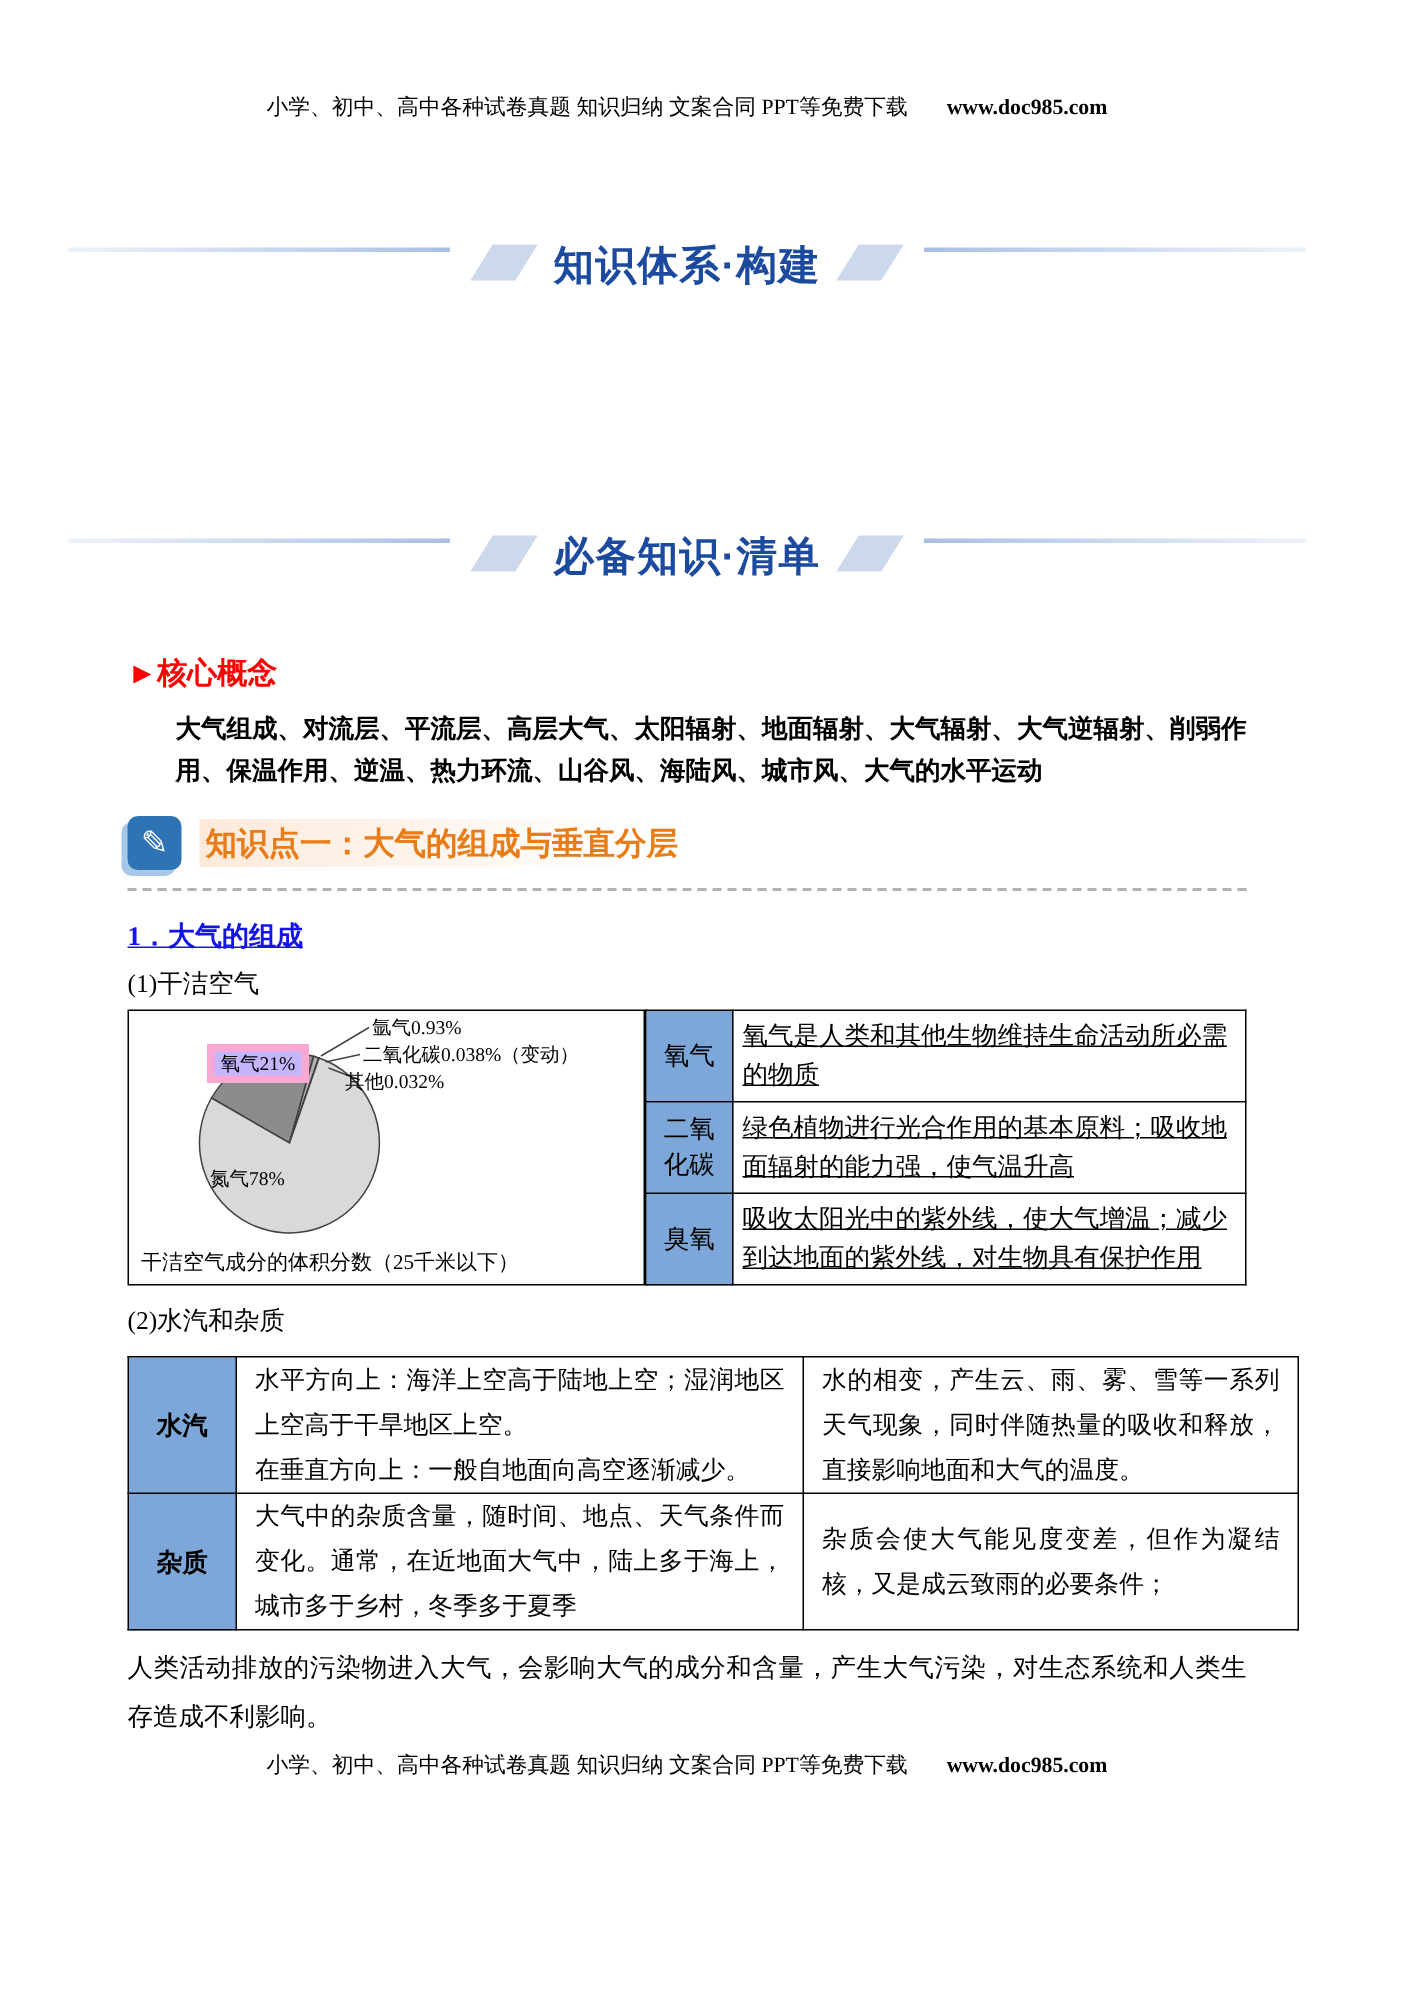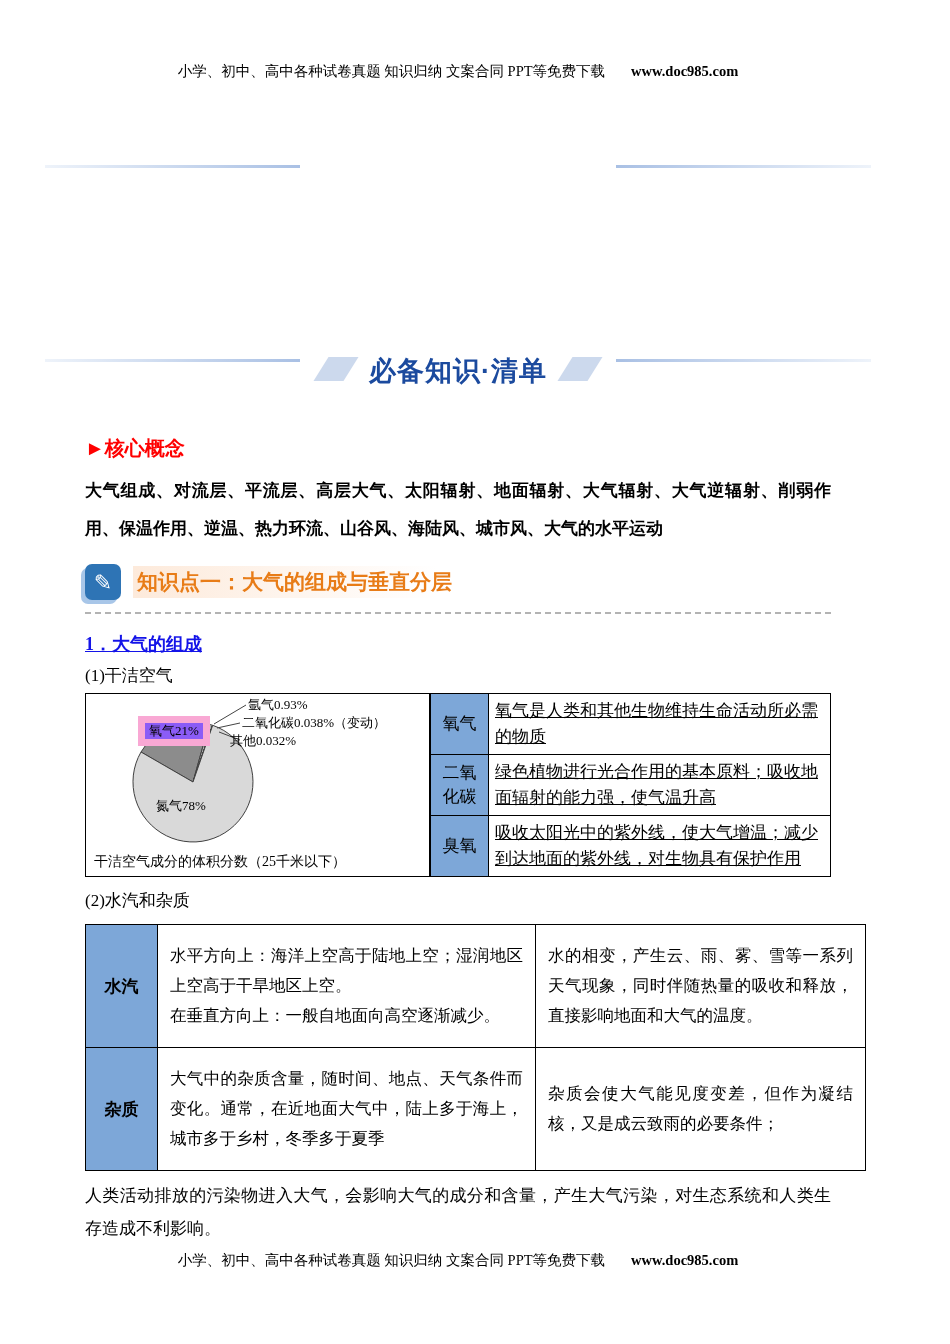--- a/index.html
+++ b/index.html
@@ -38,21 +38,21 @@
     content:""; position:absolute; top:10px; width:30px; height:24px; background:#ccd9ed;
   }
   .banner-title::before { left:-14px; transform:skewX(-32deg); }
   .banner-title::after  { right:-14px; transform:skewX(-32deg); }
 
   
   .core-heading {
     margin-top:42px; font-size:20px; font-weight:bold; color:var(--red,#ff0000);
     font-family:"Liberation Sans","DejaVu Sans",sans-serif;
   }
-  .core-body { margin-top:10px; font-weight:bold; line-height:38px; text-align:justify; }
+  .core-body { margin-top:10px; font-weight:bold; line-height:28px; text-align:justify;margin-left:32px; }
 
   
   .kp {
     margin-top:16px; display:flex; align-items:center; gap:12px;
     border-bottom:2px dashed #b3b3b3; padding-bottom:12px;
   }
   .kp-icon {
     width:36px; height:36px; border-radius:7px; background:#2e74b5;
     box-shadow:-4px 4px 0 #a8c6e8; color:#fff; font-size:22px;
     display:flex; align-items:center; justify-content:center;
@@ -72,25 +72,25 @@
   .sub { margin-top:8px; font-size:17px; }
 
   
   .fig-row { margin-top:6px; display:flex; align-items:stretch; }
   .figure {
     position:relative; width:345px; height:184px; border:1px solid #000; flex:0 0 auto;
     background:#fff;
   }
   .figure svg { position:absolute; left:0; top:0; }
   .pie-label { position:absolute; font-size:13px; white-space:nowrap; line-height:16px; }
-  .lbl-oxygen { left:52px; top:22px; background:#8b5cf6; border:7px solid #f9a8d4; padding:0 4px; }
+  .lbl-oxygen { left:52px; top:22px; background:#c4b5fd; border:5px solid #f9a8d4; padding:0 4px; }
   .lbl-argon  { left:162px; top:3px; }
   .lbl-co2    { left:156px; top:21px; }
   .lbl-other  { left:144px; top:39px; }
-  .lbl-nitrogen { left:70px; top:104px; }
+  .lbl-nitrogen { left:54px; top:104px; }
   .fig-caption { position:absolute; left:8px; bottom:5px; font-size:14px; white-space:nowrap; }
 
   table { border-collapse:collapse; }
   td, th { border:1px solid #000; }
 
   .gtable { width:435px; table-layout:fixed; font-size:17px; }
   .gtable td { padding:3px 6px; }
   .gtable .gname {
     width:58px; background:var(--table_blue,#7da7d8); text-align:center; line-height:24px;
   }
@@ -101,37 +101,38 @@
   .mtable col.c0 { width:72px; }
   .mtable col.c1 { width:378px; }
   .mtable col.c2 { width:330px; }
   .mtable th {
     background:var(--table_blue,#7da7d8); font-weight:bold; text-align:center;
     padding:4px 6px; font-size:17px;
   }
   .mtable .rowhead {
     background:var(--table_blue,#7da7d8); font-weight:bold; text-align:center; font-size:17px;
   }
-  .mtable .bodycell { padding:16px 12px; line-height:30px; text-align:justify; vertical-align:middle; }
+  .mtable .bodycell { padding:0 12px; line-height:30px; text-align:justify; vertical-align:middle; }
   .mtable .pre { white-space:pre-line; }
 
   .sub3 { margin-top:36px; }
   .para3 { margin-top:8px; line-height:33px; text-align:justify; }
 </style>
 </head>
 <body>
 
 <div class="page">
 
   <div class="doc-header">
     <span>小学、初中、高中各种试卷真题 知识归纳 文案合同 PPT等免费下载</span><span class="site">www.doc985.com</span>
   </div>
 
   <div class="banner first">
     <div class="banner-line left"></div>
+    <div class="banner-title">知识体系·构建</div>
     <div class="banner-line right"></div>
   </div>
 
   <div class="banner second">
     <div class="banner-line left"></div>
     <div class="banner-title">必备知识·清单</div>
     <div class="banner-line right"></div>
   </div>
 
   <div class="content">

